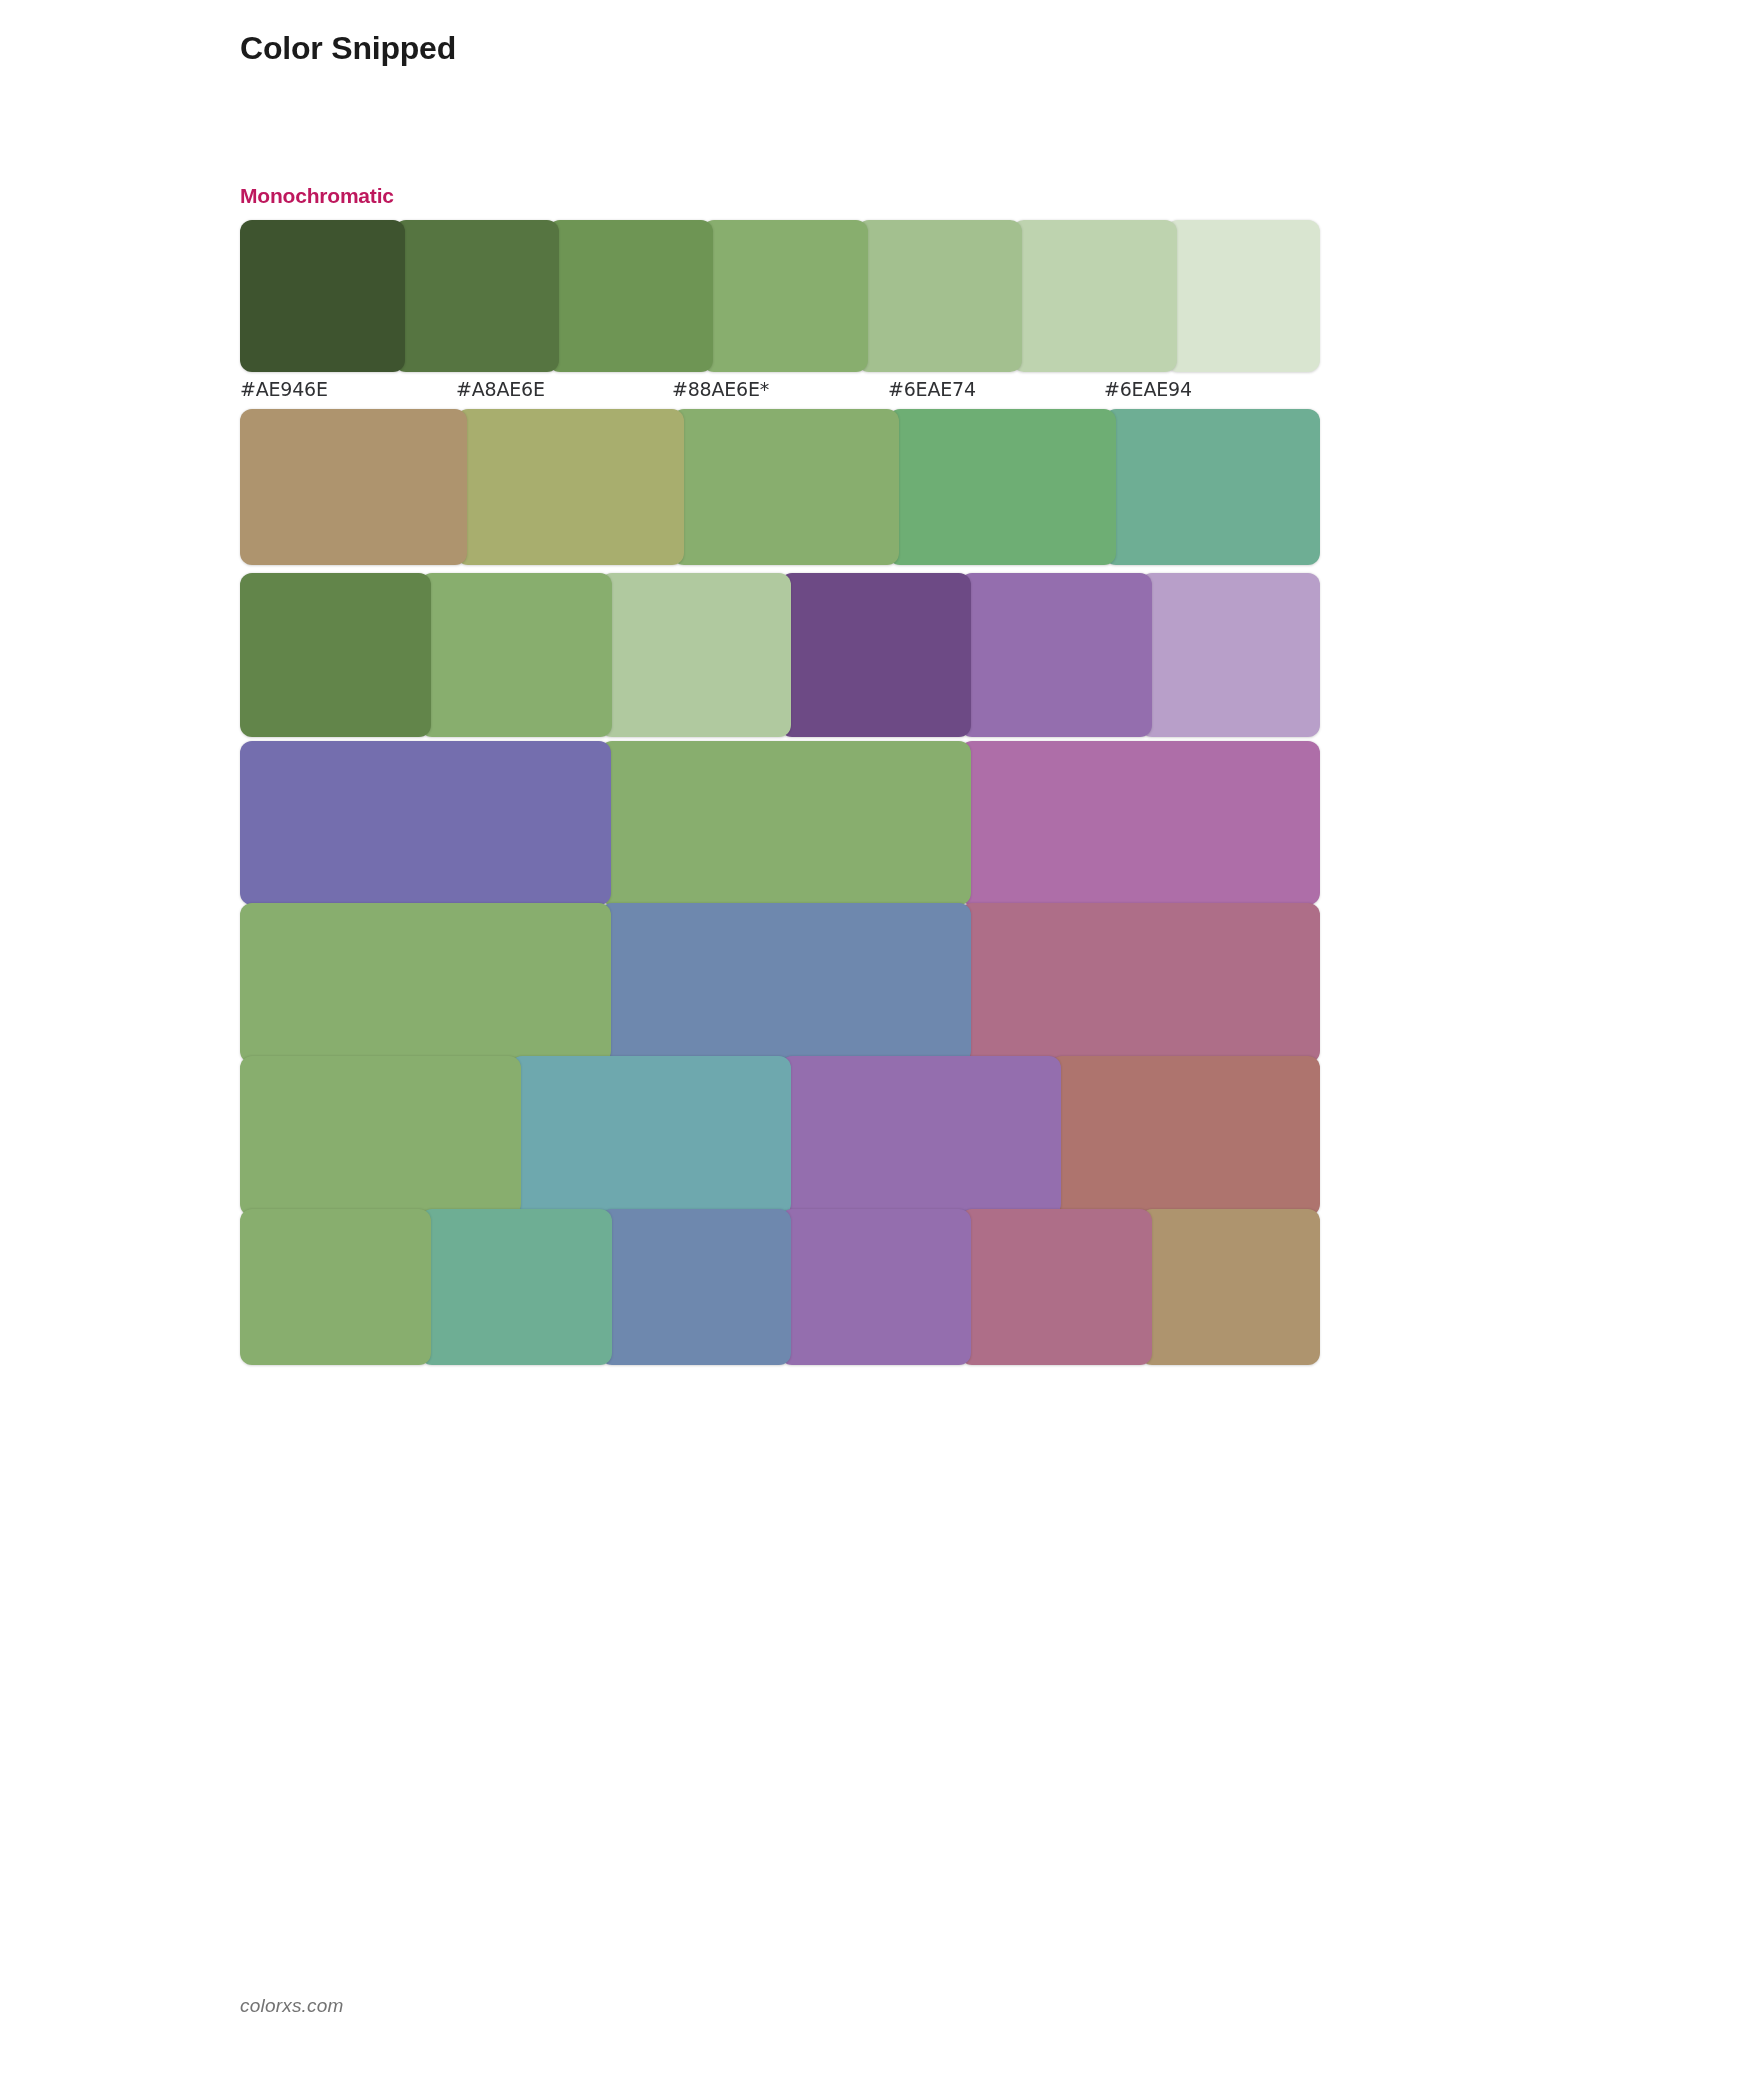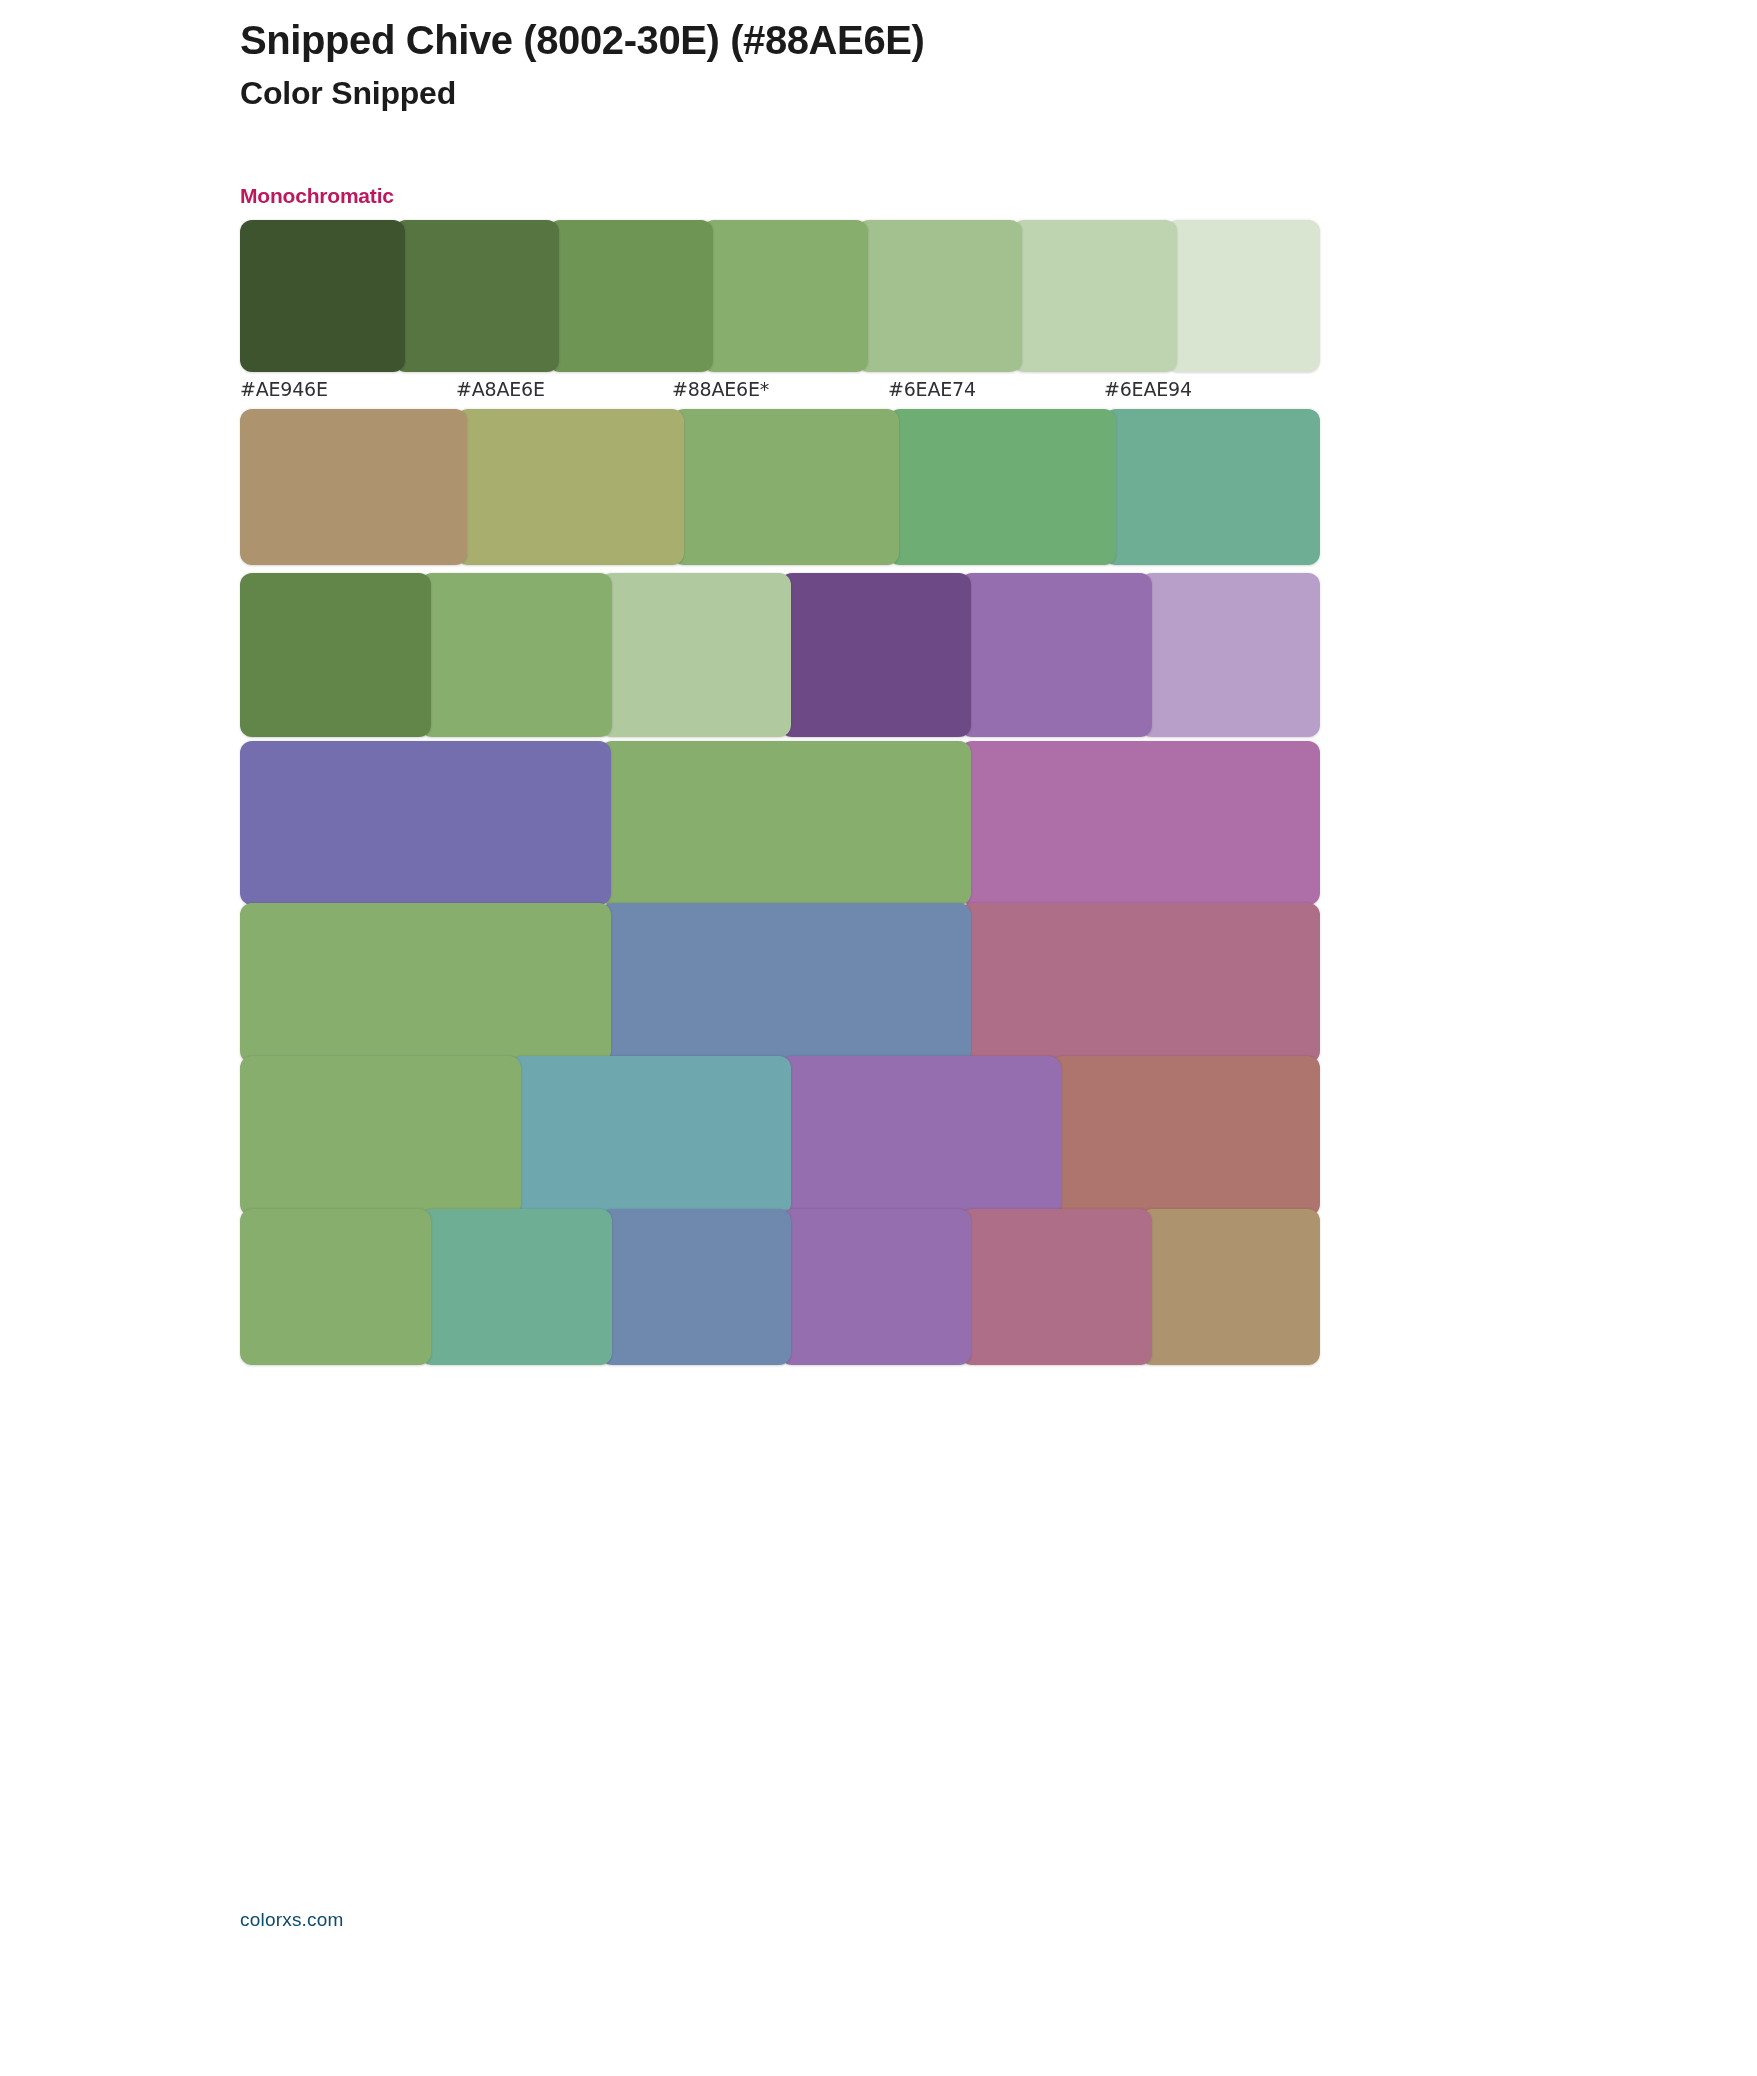--- a/index.html
+++ b/index.html
@@ -94,34 +94,34 @@
     position: absolute;
     top: 0;
     border-radius: 12px;
     box-shadow: 0 0.8px 2.4px rgba(0,0,0,0.16);
   }
 
   
   .footer {
     position: absolute;
     left: 240px;
-    top: 1909px;
+    top: 1995px;
     font-size: 19px;
-    color: #0c4a6e;
+    color: #737373;
     font-family: "Liberation Sans", sans-serif;
     letter-spacing: 0.2px;
+    font-style: italic;
   }
 </style>
 </head>
 <body>
 
 <div class="page">
 
   <div class="header">
-    <h1 class="page-title">Snipped Chive (8002-30E) (#88AE6E)</h1>
     <h2 class="page-subtitle">Color Snipped</h2>
   </div>
 
   <div class="sections" id="sections-container" style="position: absolute; height: 1118px;">
       <div class="section" style="margin-bottom: 0px; padding-bottom: 0px; position: absolute; left: 0px; top: 0px; width: 1757px;">
         <div class="section-heading">Monochromatic</div>
         <div class="swatch-row" style="height: 152px;">
           <div class="swatch" title="#3E542F" style="left: 0px; width: 165px; height: 152px; background: rgb(62, 84, 47); z-index: 7;"></div>
           <div class="swatch" title="#567541" style="left: 154px; width: 165px; height: 152px; background: rgb(86, 117, 65); z-index: 6;"></div>
           <div class="swatch" title="#6E9554" style="left: 308px; width: 165px; height: 152px; background: rgb(110, 149, 84); z-index: 5;"></div>

